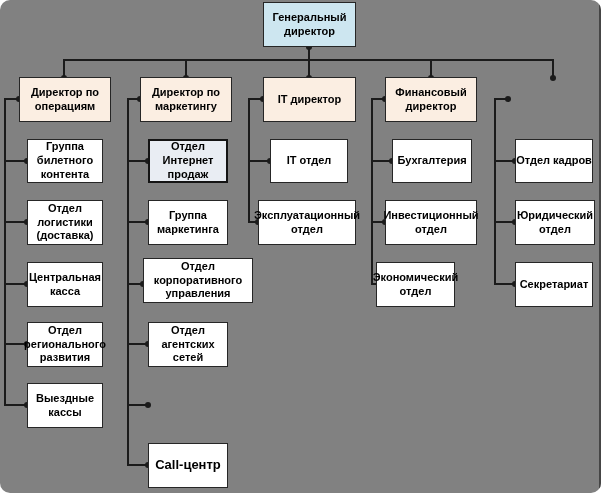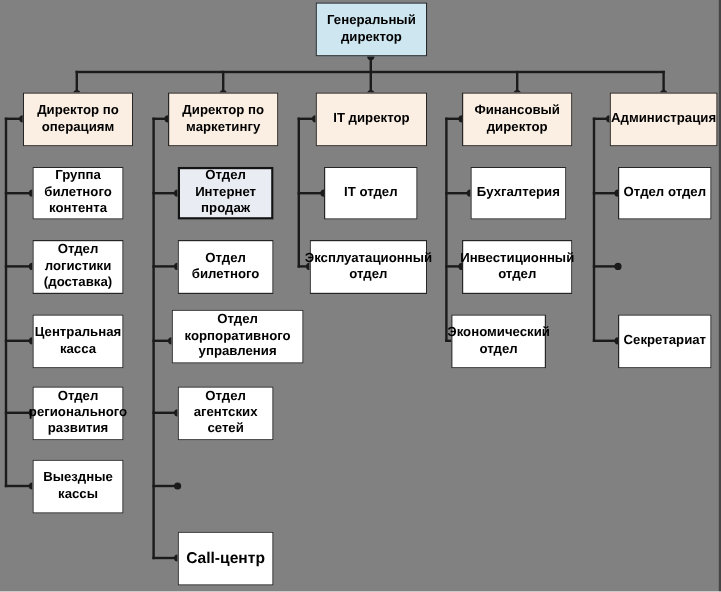--- a/index.html
+++ b/index.html
@@ -1,19 +1,20 @@
 <!DOCTYPE html>
 <html style="--canvas-bg: #818181; --root-fill: #cde6f0; --director-fill: #fbeee2; --child-fill: #ffffff; --selected-fill: #e9edf3; --node-border: #262626; --line-color: #1b1b1b;"><head>
 <meta charset="utf-8">
 <style>
   html,body{margin:0;padding:0;background:#ffffff;}
   .canvas{
     position:relative;width:601px;height:493px;overflow:hidden;
     background:var(--canvas-bg,#818181);
     font-family:"Liberation Sans","DejaVu Sans",sans-serif;
+    border-radius:10px;
   }
   .node{
     position:absolute;box-sizing:border-box;
     background:var(--child-fill,#ffffff);
     border:1.5px solid var(--node-border,#262626);
     display:flex;align-items:center;justify-content:center;
     text-align:center;color:#000;
     font-weight:bold;font-size:11px;line-height:1.25;
     cursor:default;
   }
@@ -105,38 +106,38 @@
     <div class="dot" style="left:512px;top:219px"></div>
     <div class="dot" style="left:512px;top:281px"></div>
   </div>
 
   <div class="node root" style="left:263px;top:2px;width:93px;height:45px">Генеральный директор</div>
 
   <div class="node dir" style="left:19px;top:77px;width:92px;height:45px">Директор по операциям</div>
   <div class="node dir" style="left:140px;top:77px;width:92px;height:45px">Директор по маркетингу</div>
   <div class="node dir" style="left:263px;top:77px;width:93px;height:45px">IT директор</div>
   <div class="node dir" style="left:385px;top:77px;width:92px;height:45px">Финансовый директор</div>
-  <div class="node dir" style="left:508px;top:77px;width:90px;height:45px">Администрация</div>
 
   <div class="node" style="left:27px;top:139px;width:76px;height:44px">Группа билетного контента</div>
   <div class="node" style="left:27px;top:200px;width:76px;height:45px">Отдел логистики (доставка)</div>
   <div class="node" style="left:27px;top:262px;width:76px;height:45px">Центральная касса</div>
   <div class="node" style="left:27px;top:322px;width:76px;height:45px">Отдел регионального развития</div>
   <div class="node" style="left:27px;top:383px;width:76px;height:45px">Выездные кассы</div>
 
   <div class="node selected" style="left:148px;top:139px;width:80px;height:44px">Отдел Интернет продаж</div>
-  <div class="node" style="left:148px;top:200px;width:80px;height:45px">Отдел билетного</div>
+  <div class="node" style="left:148px;top:200px;width:80px;height:45px">Группа маркетинга</div>
   <div class="node" style="left:143px;top:258px;width:110px;height:45px">Отдел корпоративного управления</div>
   <div class="node" style="left:148px;top:322px;width:80px;height:45px">Отдел агентских сетей</div>
   <div class="node xl" style="left:148px;top:443px;width:80px;height:45px">Call-центр</div>
 
   <div class="node" style="left:258px;top:200px;width:98px;height:45px">Эксплуатационный отдел</div>
   <div class="node" style="left:270px;top:139px;width:78px;height:44px">IT отдел</div>
 
   <div class="node" style="left:392px;top:139px;width:80px;height:44px">Бухгалтерия</div>
   <div class="node" style="left:385px;top:200px;width:92px;height:45px">Инвестиционный отдел</div>
   <div class="node" style="left:376px;top:262px;width:79px;height:45px">Экономический отдел</div>
 
-  <div class="node" style="left:515px;top:139px;width:78px;height:44px">Отдел отдел</div>
+  <div class="node" style="left:515px;top:139px;width:78px;height:44px">Отдел кадров</div>
+  <div class="node" style="left:515px;top:200px;width:80px;height:45px">Юридический отдел</div>
   <div class="node" style="left:515px;top:262px;width:78px;height:45px">Секретариат</div>
 
   <div class="edge"></div>
 </div>
 
 </body></html>

